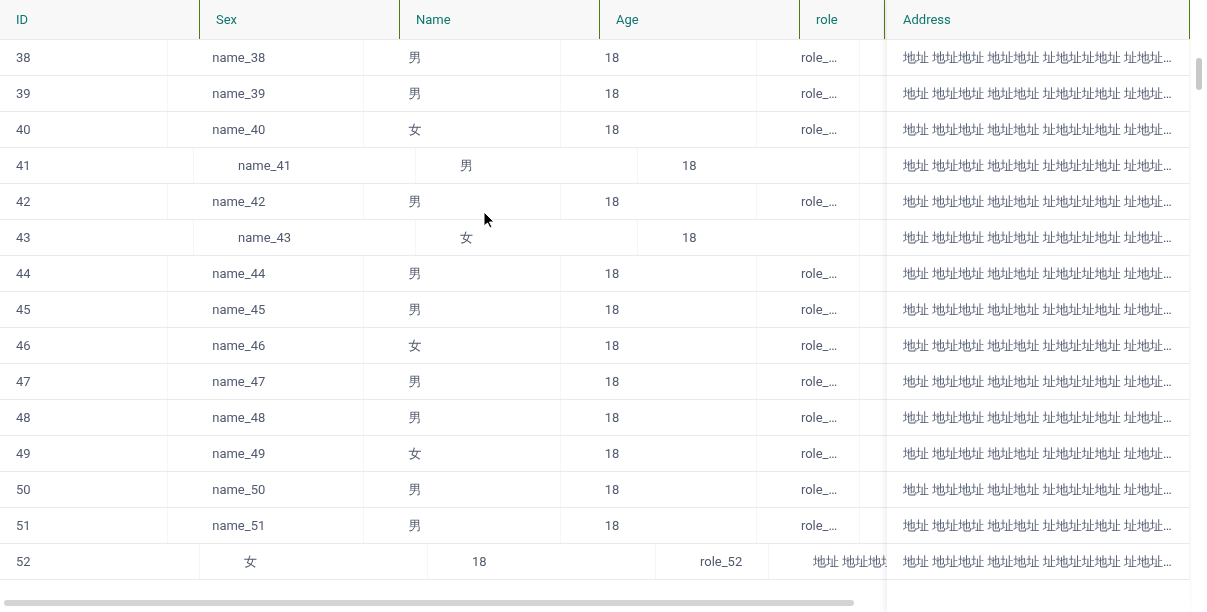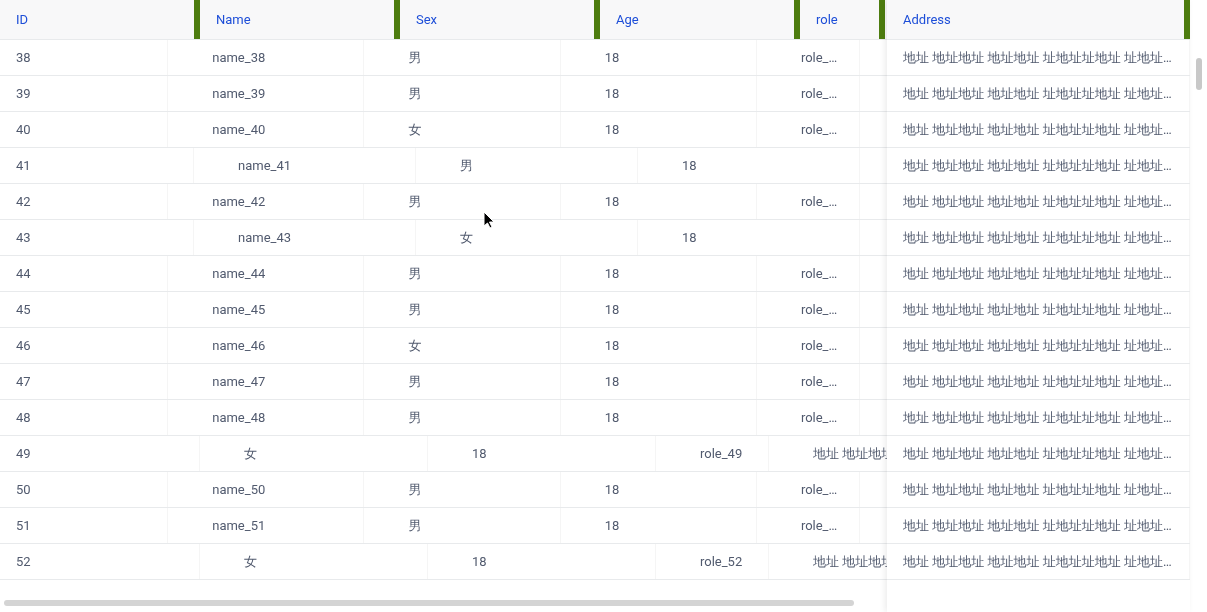--- a/index.html
+++ b/index.html
@@ -45,23 +45,23 @@
       gap: 28px;
     }
     .cell {
       padding: 0 16px;
       overflow: hidden;
       white-space: nowrap;
       text-overflow: ellipsis;
       border-right: 1px solid #f5f5f5;
     }
     .table-header .cell {
-      color: #1d4ed8;
+      color: #0f766e;
       font-weight: normal;
-      border-right: 6px solid #4d7c0f;
+      border-right: 1px solid #4d7c0f;
     }
     .col-id { width: 200px; }
     .col-name { width: 200px; }
     .col-sex { width: 200px; }
     .col-age { width: 200px; }
     .col-role { width: 85px; }
     .col-address { width: 302px; flex-shrink: 0; }
     .table-header .col-address {
       background: #f8f8f9;
     }
@@ -130,22 +130,22 @@
       z-index: 100;
       pointer-events: none;
     }
   </style>
 </head>
 <body>
 
 <div class="table-wrapper">
   <div class="table-header">
     <div class="cell col-id">ID</div>
+    <div class="cell col-sex">Sex</div>
     <div class="cell col-name">Name</div>
-    <div class="cell col-sex">Sex</div>
     <div class="cell col-age">Age</div>
     <div class="cell col-role">role</div>
     <div class="cell col-address">Address</div>
   </div>
   <div class="table-body" id="main-body">
       <div class="table-row">
         <div class="cell col-id">38</div>
         <div class="cell col-name">name_38</div>
         <div class="cell col-sex">男</div>
         <div class="cell col-age">18</div>
@@ -225,20 +225,21 @@
       <div class="table-row">
         <div class="cell col-id">48</div>
         <div class="cell col-name">name_48</div>
         <div class="cell col-sex">男</div>
         <div class="cell col-age">18</div>
         <div class="cell col-role">role_48</div>
         <div class="cell col-address">地址 地址地址 地址地址 址地址址地址 址地址 址…</div>
       </div>
       <div class="table-row">
         <div class="cell col-id">49</div>
+        <div class="cell col-name">name_49</div>
         <div class="cell col-sex">女</div>
         <div class="cell col-age">18</div>
         <div class="cell col-role">role_49</div>
         <div class="cell col-address">地址 地址地址 地址地址 址地址址地址 址地址 址…</div>
       </div>
       <div class="table-row">
         <div class="cell col-id">50</div>
         <div class="cell col-name">name_50</div>
         <div class="cell col-sex">男</div>
         <div class="cell col-age">18</div>

